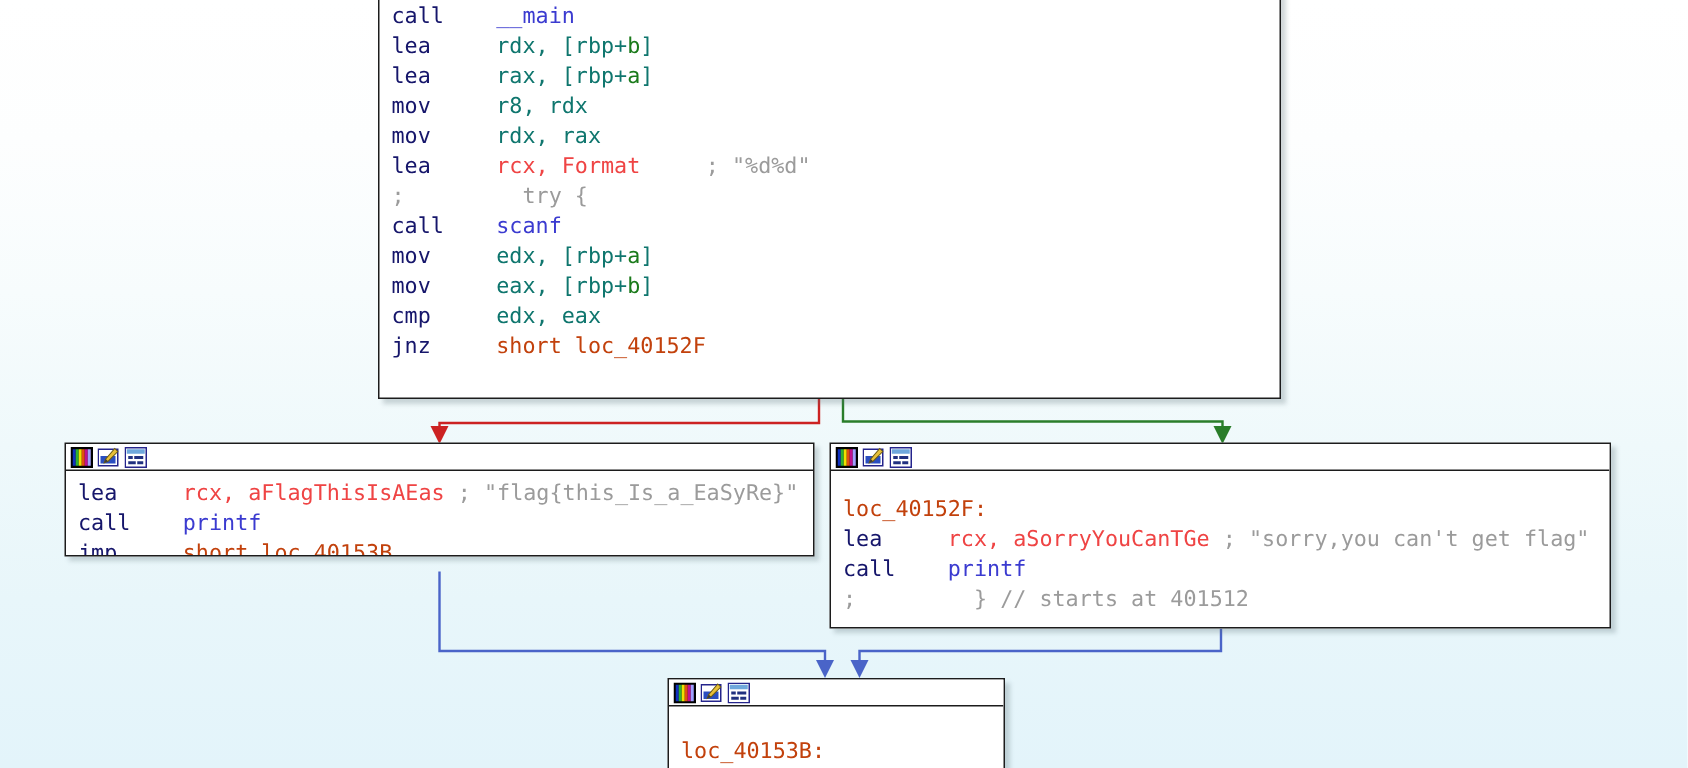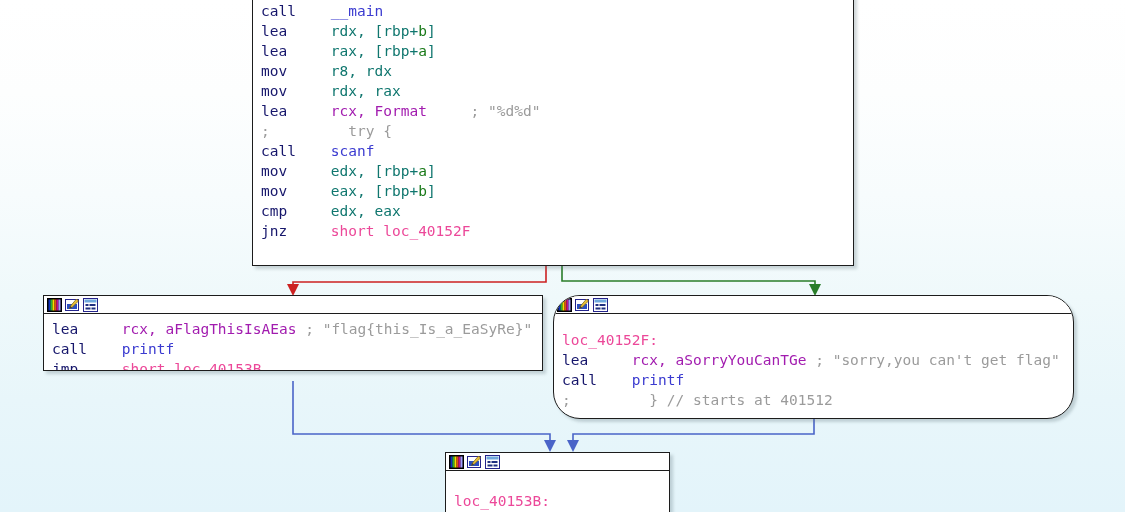--- a/index.html
+++ b/index.html
@@ -68,25 +68,25 @@
   .code-line {
     padding-left: 8px;
     white-space: pre;
     height: 20px;
   }
 
   
   .mn   { color: #16166b; }           
   .reg  { color: #0f766e; }
   .fn   { color: #3b3bd0; }           
-  .loc  { color: #ec4899; }           
+  .loc  { color: #c2410c; }           
   .var  { color: #1a7a1a; }           
   .cmt  { color: #9b9b9b; }           
   .str  { color: #9b9b9b; }           
-  .dname{ color: #a21caf; }           
+  .dname{ color: #ef4444; }           
 
   
 </style>
 </head>
 <body>
 
 <div id="graph-canvas">
 
   <svg class="edges" viewBox="0 0 1125 512">
 
@@ -135,21 +135,21 @@
           <rect x="0.5" y="0.5" width="14" height="13" fill="#ffffff" stroke="#24248c" stroke-width="1"></rect>
           <rect x="1.5" y="1.5" width="12" height="3" fill="#6fa8dc"></rect>
           <rect x="2.5" y="6" width="3" height="2" fill="#203080"></rect>
           <rect x="6.5" y="6" width="6" height="2" fill="#203080"></rect>
           <rect x="2.5" y="9.5" width="5" height="2" fill="#203080"></rect>
           <rect x="8.5" y="9.5" width="4" height="2" fill="#203080"></rect>
         </svg>
       </div>
       <div class="node-body" style="padding-top: 5px;"><div class="code-line"><span class="mn">lea     </span><span class="dname">rcx, aFlagThisIsAEas</span><span class="cmt"> ; </span><span class="str">"flag{this_Is_a_EaSyRe}"</span></div><div class="code-line"><span class="mn">call    </span><span class="fn">printf</span></div><div class="code-line"><span class="mn">jmp     </span><span class="loc">short loc_40153B</span></div></div>
     </div>
-  <div class="node" id="node-sorry" style="left: 553px; top: 295px; width: 521px; height: 124px; border-radius: 27px;">
+  <div class="node" id="node-sorry" style="left: 553px; top: 295px; width: 521px; height: 124px;">
       <div class="node-titlebar">
         <svg class="tb-icon" viewBox="0 0 15 14">
           <rect x="0" y="0" width="15" height="14" fill="#000"></rect>
           <rect x="1.5" y="1.5" width="2" height="11" fill="#1030c0"></rect>
           <rect x="3.5" y="1.5" width="2" height="11" fill="#30b030"></rect>
           <rect x="5.5" y="1.5" width="2" height="11" fill="#f0e000"></rect>
           <rect x="7.5" y="1.5" width="2" height="11" fill="#e05010"></rect>
           <rect x="9.5" y="1.5" width="2" height="11" fill="#c01090"></rect>
           <rect x="11.5" y="1.5" width="2" height="11" fill="#a0a0ff"></rect>
         </svg>

